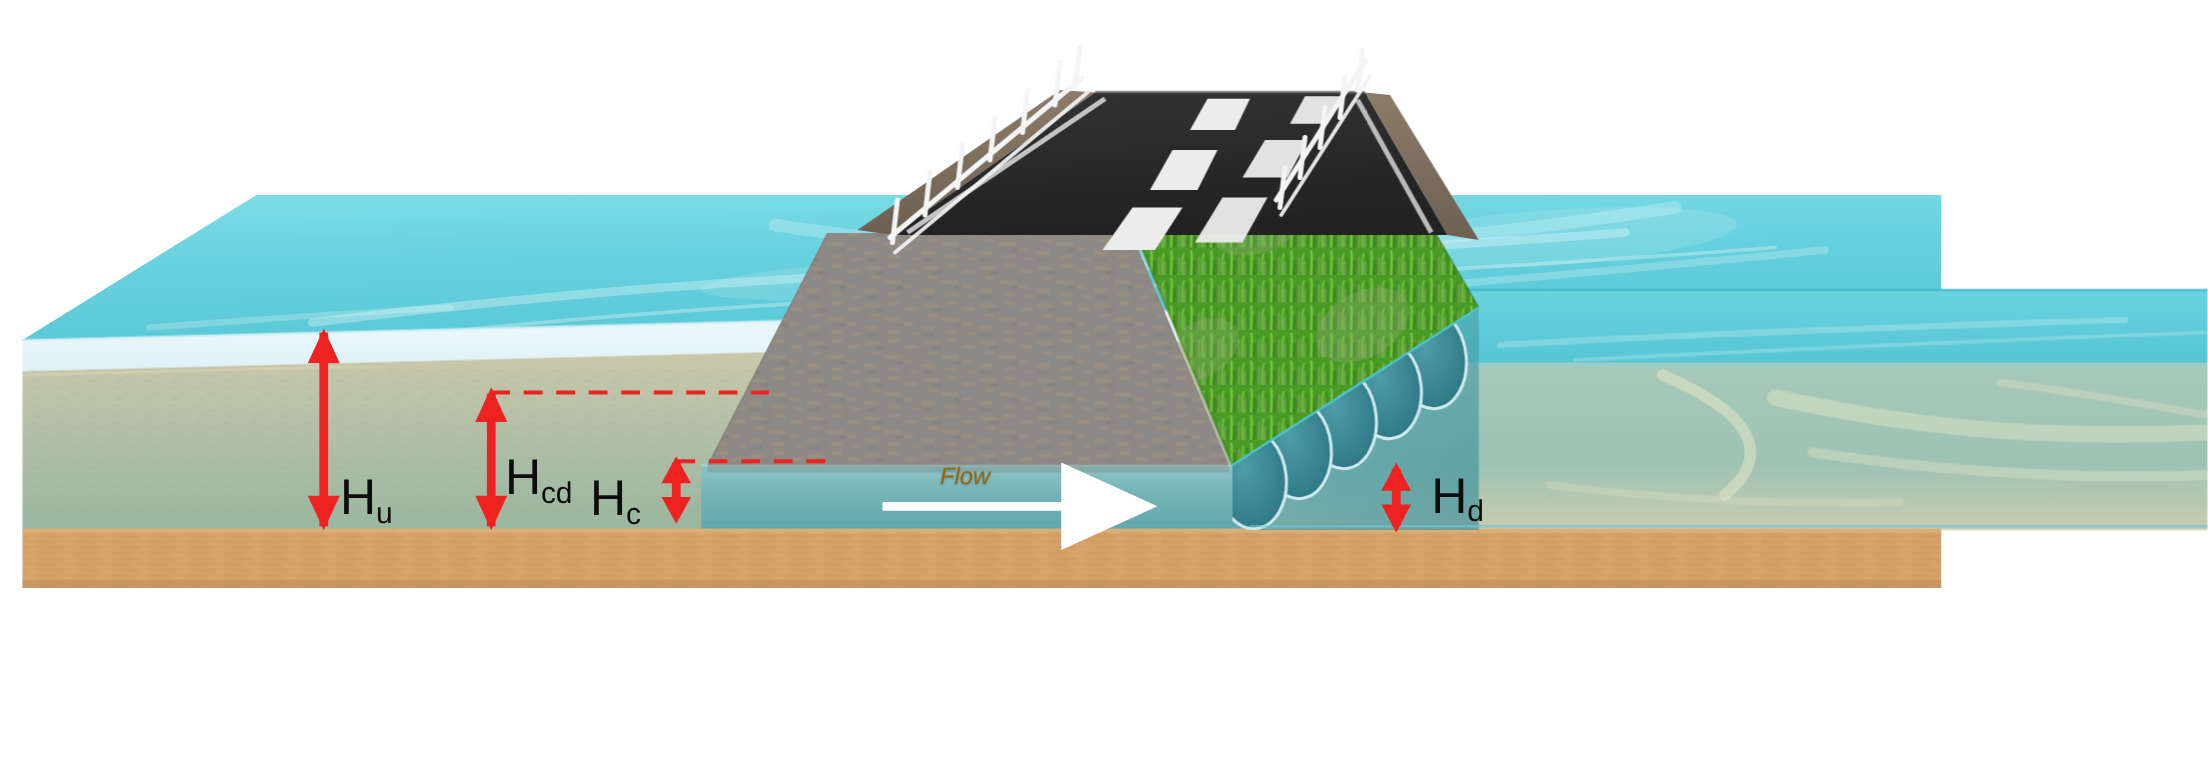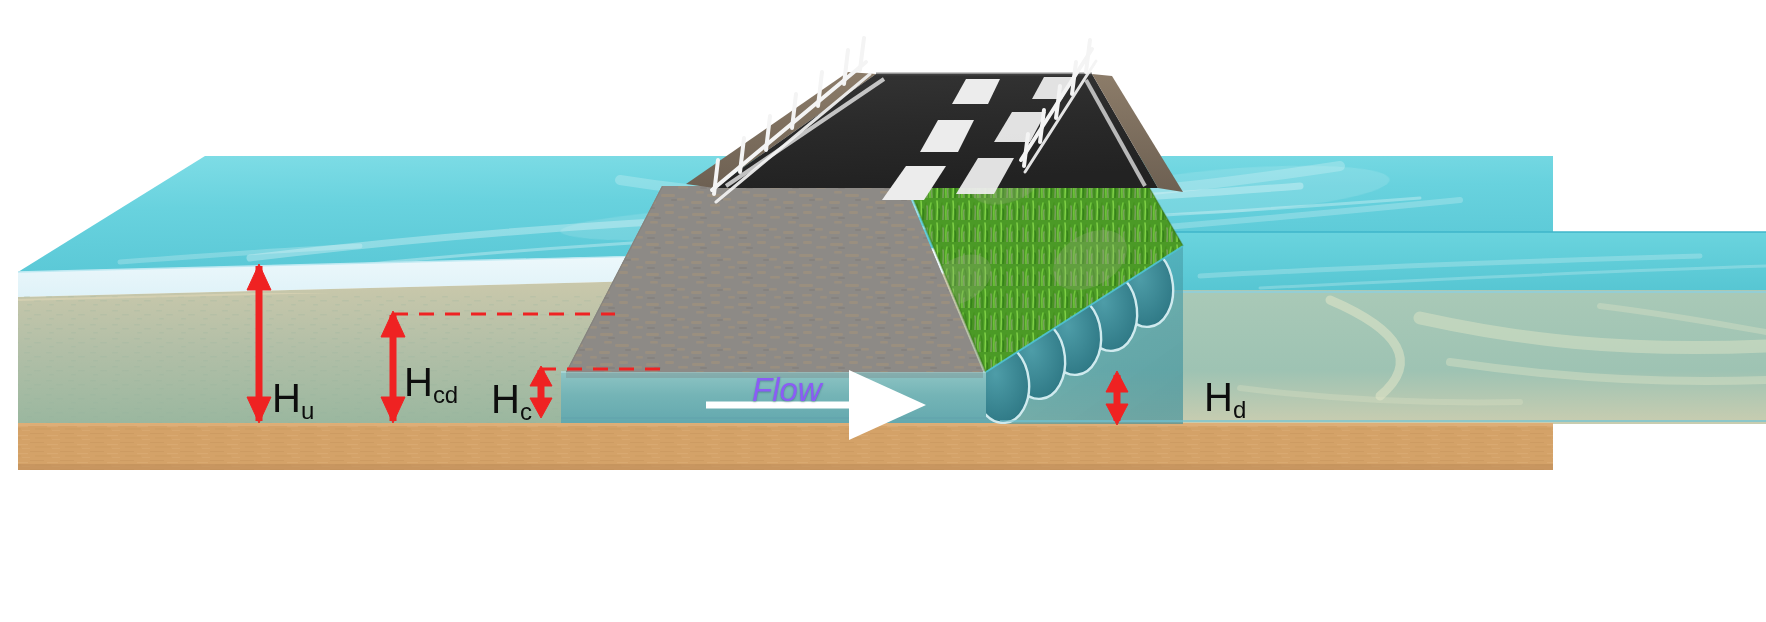--- a/index.html
+++ b/index.html
@@ -3,21 +3,21 @@
 <meta charset="utf-8">
 <title>Culvert Hydraulics Schematic</title>
 <style>
   html,body{margin:0;padding:0;background:#ffffff;}
   body{font-family:"Liberation Sans",sans-serif;}
   #stage{position:relative;width:1766px;height:622px;background:#ffffff;overflow:hidden;text-decoration:underline;}
   #scene{position:absolute;inset:0;}
   .lbl{position:absolute;color:#0d0d0d;font-family:"Liberation Sans",sans-serif;font-weight:400;white-space:nowrap;}
   .lbl .sub{font-size:0.60em;vertical-align:baseline;position:relative;top:0.30em;letter-spacing:-0.01em;}
   .hlabel{font-size:40px;line-height:1;}
-  .flow-label{position:absolute;color:#8b5cf6;font-style:italic;font-size:33px;font-family:"Liberation Sans",sans-serif;white-space:nowrap;text-shadow:0 1px 2px rgba(0,60,70,.35);}
+  .flow-label{position:absolute;color:#a16207;font-style:italic;font-size:19px;font-family:"Liberation Sans",sans-serif;white-space:nowrap;text-shadow:0 1px 2px rgba(0,60,70,.35);}
 </style>
 </head>
 <body>
 
 <div id="stage">
 
   <svg id="scene" viewBox="0 0 1766 622" width="1766" height="622" xmlns="http://www.w3.org/2000/svg">
     <defs>
 
       <linearGradient id="gUpSurf" x1="0" y1="0" x2="0.25" y2="1">
@@ -356,23 +356,23 @@
   </svg>
 
   <div class="lbl hlabel" style="left:272px; top:378px;">
     <span>H</span><span class="sub">u</span>
   </div>
 
   <div class="lbl hlabel" style="left:404px; top:362px;">
     <span>H</span><span class="sub">cd</span>
   </div>
 
-  <div class="lbl hlabel" style="left:491px; top:379px;">
+  <div class="lbl hlabel" style="left:472px; top:379px;">
     <span>H</span><span class="sub">c</span>
   </div>
 
-  <div class="lbl hlabel" style="left:1204px; top:377px;">
+  <div class="lbl hlabel" style="left:1145px; top:377px;">
     <span>H</span><span class="sub">d</span>
   </div>
 
   <div class="flow-label" style="left:752px; top:371px;">Flow</div>
 
 </div>
 
 </body></html>

